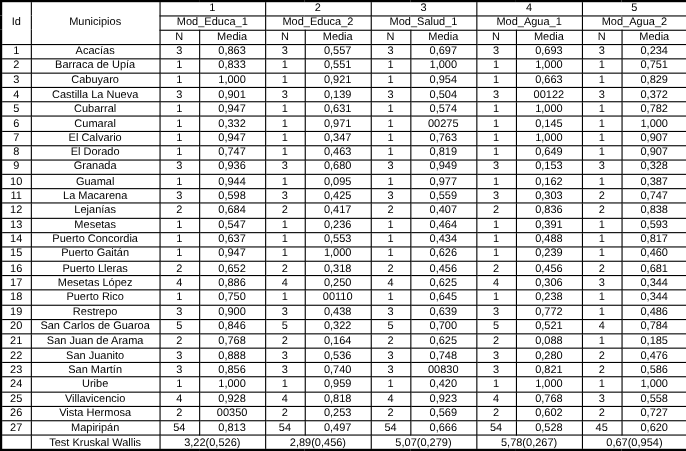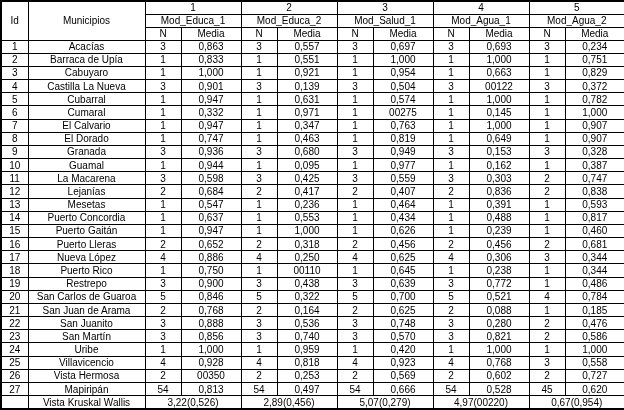--- a/index.html
+++ b/index.html
@@ -305,21 +305,21 @@
           <td>0,318</td>
           <td>2</td>
           <td>0,456</td>
           <td>2</td>
           <td>0,456</td>
           <td>2</td>
           <td>0,681</td>
         </tr>
         <tr>
           <td>17</td>
-          <td>Nueva López</td>
+          <td>Mesetas López</td>
           <td>4</td>
           <td>0,886</td>
           <td>4</td>
           <td>0,250</td>
           <td>4</td>
           <td>0,625</td>
           <td>4</td>
           <td>0,306</td>
           <td>3</td>
           <td>0,344</td>
@@ -395,21 +395,21 @@
           <td>0,476</td>
         </tr>
         <tr>
           <td>23</td>
           <td>San Martín</td>
           <td>3</td>
           <td>0,856</td>
           <td>3</td>
           <td>0,740</td>
           <td>3</td>
-          <td>0,570</td>
+          <td>00830</td>
           <td>3</td>
           <td>0,821</td>
           <td>2</td>
           <td>0,586</td>
         </tr>
         <tr>
           <td>24</td>
           <td>Uribe</td>
           <td>1</td>
           <td>1,000</td>
@@ -459,22 +459,22 @@
           <td>0,497</td>
           <td>54</td>
           <td>0,666</td>
           <td>54</td>
           <td>0,528</td>
           <td>45</td>
           <td>0,620</td>
         </tr>
         <tr>
           <td></td>
-          <td>Vista Kruskal Wallis</td>
+          <td>Test Kruskal Wallis</td>
           <td colspan="2">3,22(0,526)</td>
           <td colspan="2">2,89(0,456)</td>
           <td colspan="2">5,07(0,279)</td>
-          <td colspan="2">4,97(00220)</td>
+          <td colspan="2">5,78(0,267)</td>
           <td colspan="2">0,67(0,954)</td>
         </tr>
       </tbody>
   </table>
 </div>
 
 </body></html>

